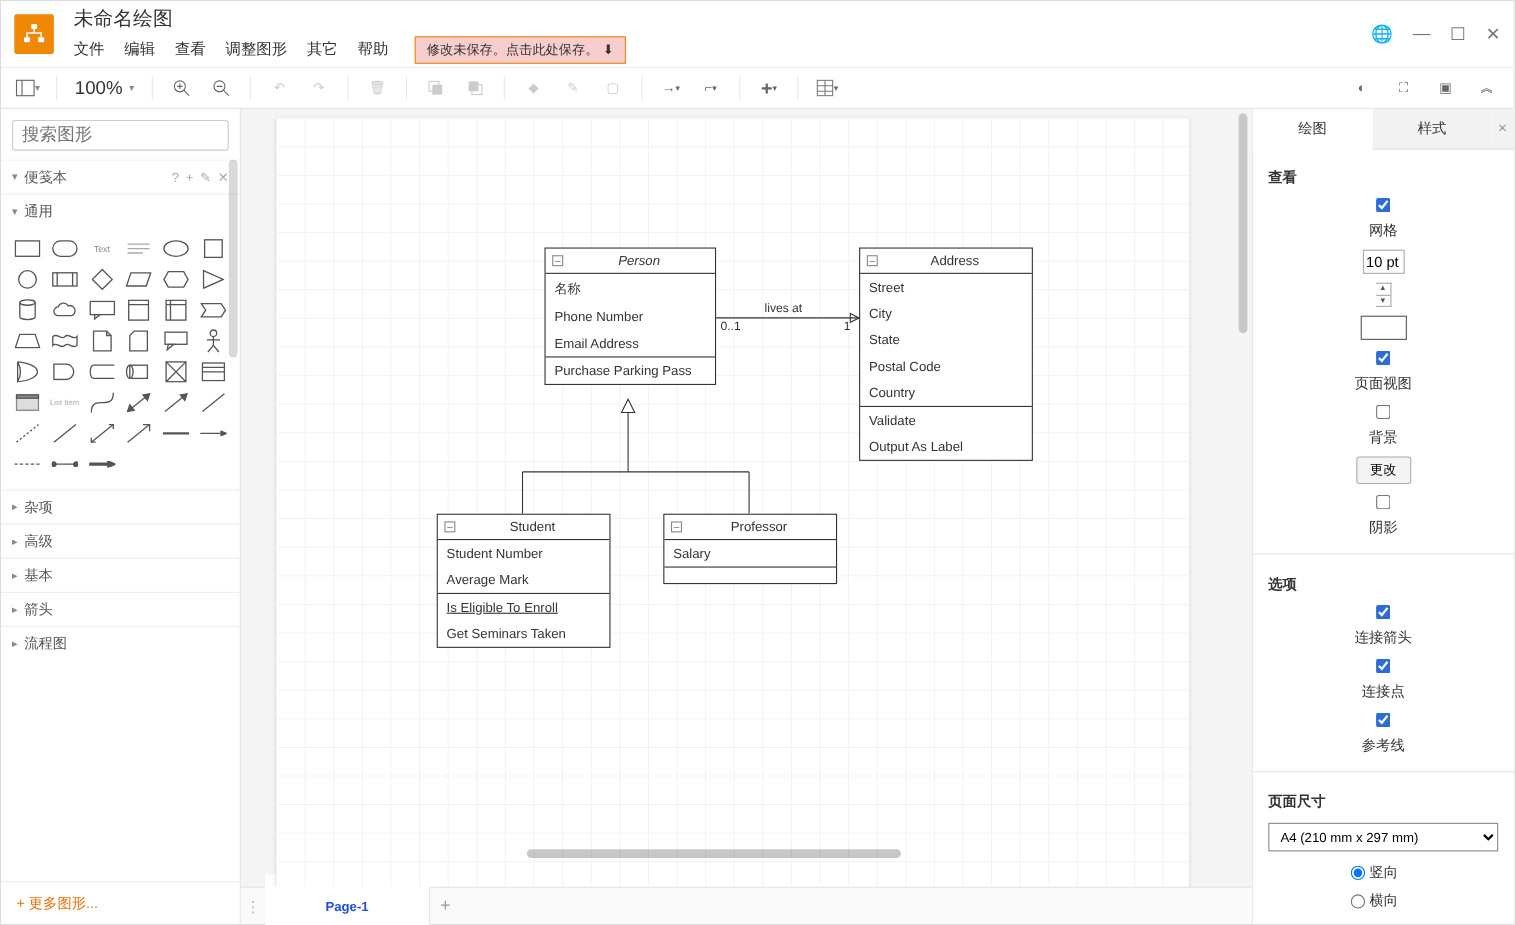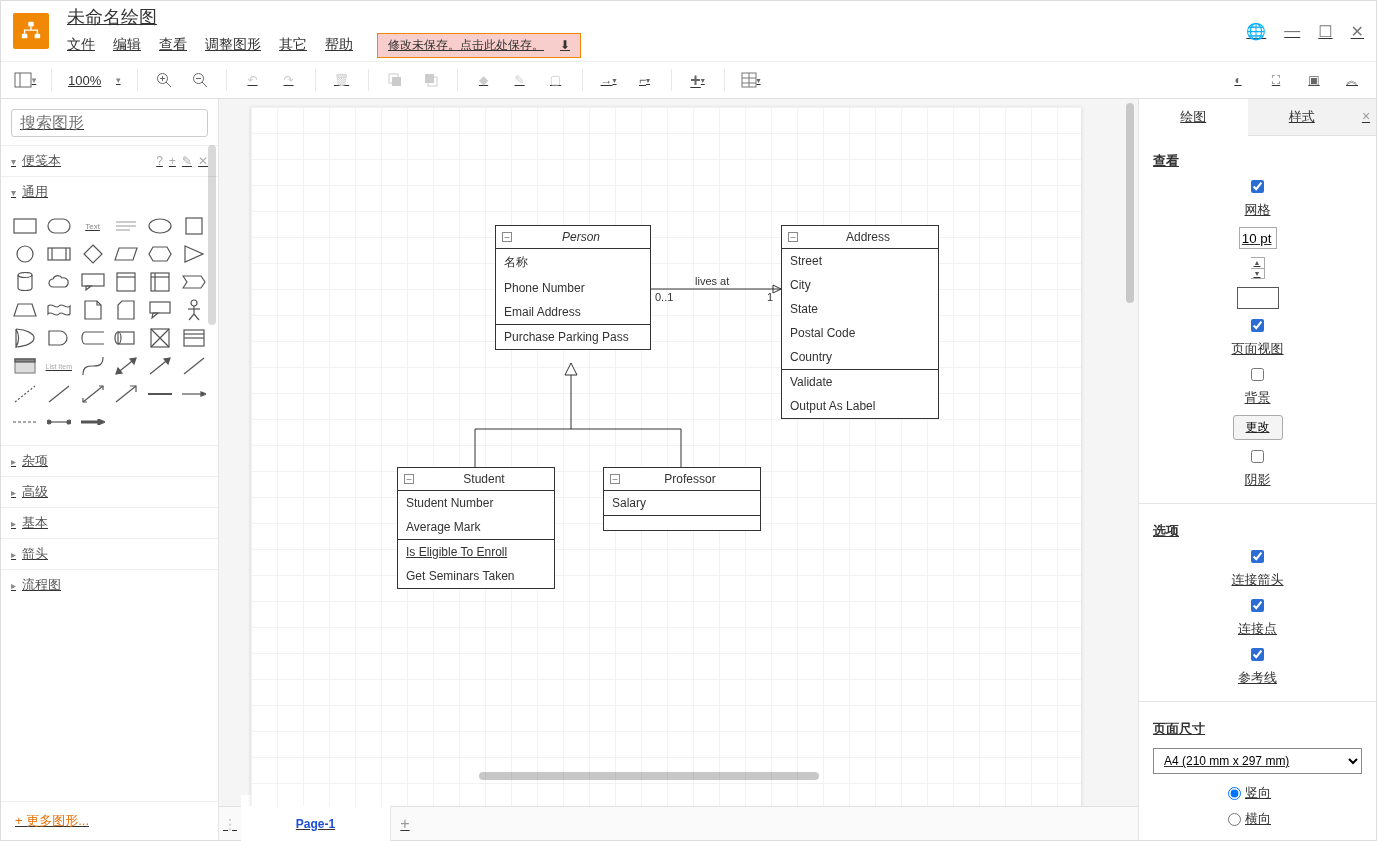--- a/index.html
+++ b/index.html
@@ -1,35 +1,35 @@
 <!DOCTYPE html>
 <html><head>
 <meta charset="utf-8">
 <style>
 * { box-sizing: border-box; margin: 0; padding: 0; }
 body { font-family: -apple-system, "Segoe UI", Arial, sans-serif; font-size: 12px; color: #333; background: #fff; overflow: hidden; }
-.app { display: flex; flex-direction: column; width: 1377px; height: 841px; border: 1px solid #ddd; text-decoration: underline; }
+.app { display: flex; flex-direction: column; width: 1377px; height: 841px; border: 1px solid #ddd; }
 
 
 .titlebar { display: flex; align-items: center; height: 60px; padding: 0 12px; }
 .logo { width: 36px; height: 36px; background: #f08705; border-radius: 2px; display: flex; align-items: center; justify-content: center; margin-right: 18px; }
 .logo svg { width: 22px; height: 22px; }
 .title-area { flex: 1; display: flex; flex-direction: column; gap: 4px; }
 .title { font-size: 18px; font-weight: 400; }
 .menubar { display: flex; gap: 18px; align-items: center; font-size: 14px; }
 .menubar .menu-item { cursor: pointer; }
-.save-banner { background: #f8cecc; border: 1px solid #f08705; padding: 3px 10px; font-size: 12px; margin-left: 6px; display: inline-flex; align-items: center; gap: 16px; }
+.save-banner { background: #f8cecc; border: 1px solid #f08705; padding: 3px 10px; font-size: 12px; margin-left: 6px; display: inline-flex; align-items: center; gap: 4px; }
 .win-controls { display: flex; gap: 18px; color: #777; font-size: 16px; align-items: center; }
 
 
 .toolbar { display: flex; align-items: center; height: 38px; border-top: 1px solid #eee; border-bottom: 1px solid #e0e0e0; padding: 0 10px; gap: 8px; }
 .tool-btn { width: 28px; height: 28px; display: flex; align-items: center; justify-content: center; color: #666; cursor: pointer; border-radius: 2px; }
 .tool-sep { width: 1px; height: 22px; background: #e8e8e8; margin: 0 4px; }
 .zoom-box { display: flex; align-items: center; gap: 6px; padding: 0 4px; }
-.zoom-val { min-width: 42px; font-size: 13px; }
+.zoom-val { min-width: 42px; font-size: 17px; }
 .toolbar-right { margin-left: auto; display: flex; gap: 10px; color: #777; }
 
 
 .main { flex: 1; display: flex; min-height: 0; }
 
 
 .left { width: 218px; border-right: 1px solid #e5e5e5; display: flex; flex-direction: column; background: #fff; }
 .search-row { padding: 10px 10px 8px; }
 .search-box { display: flex; align-items: center; border: 1px solid #ccc; border-radius: 3px; padding: 4px 8px; }
 .search-box input { border: none; outline: none; flex: 1; font-size: 16px; background: transparent; }

